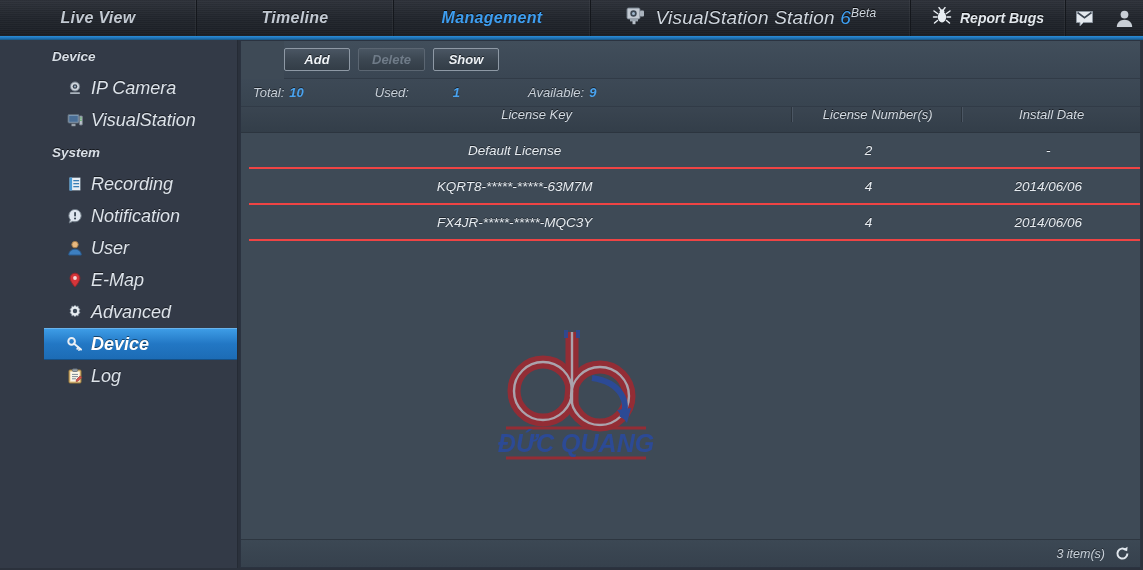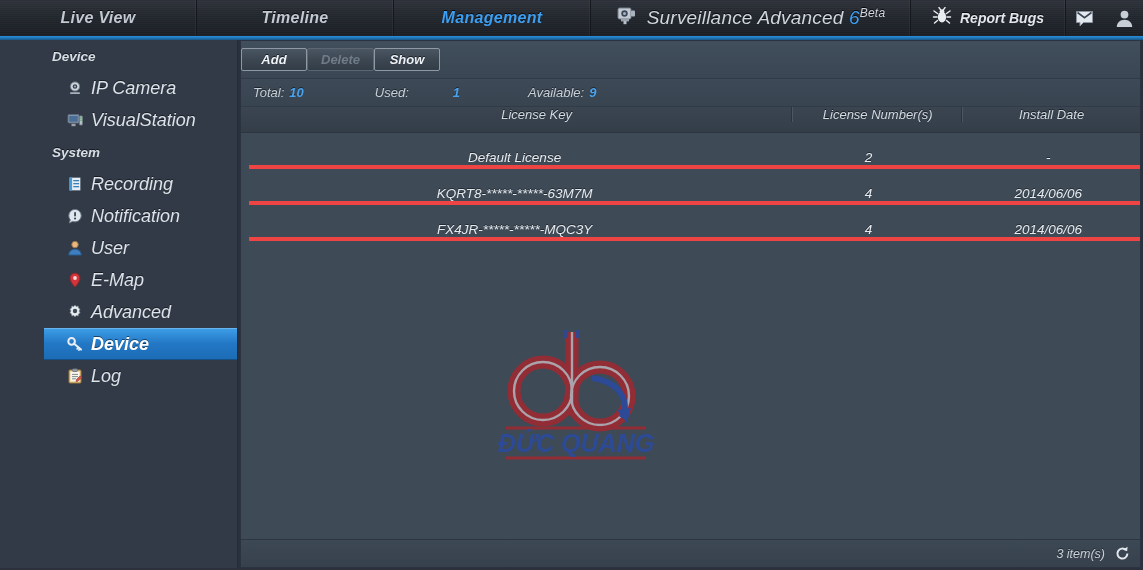--- a/index.html
+++ b/index.html
@@ -79,24 +79,25 @@
   }
   .side-item .ico { width: 17px; height: 17px; display: flex; align-items: center; justify-content: center; flex: 0 0 17px; }
 
   
   .main {
     position: absolute; left: 240px; top: 40px; width: 901px; height: 528px;
     background: #3e4a56; border: 1px solid #2b3views; border: 1px solid #2b3340;
     display: flex; flex-direction: column;
   }
   .toolbar {
-    height: 38px; flex: 0 0 38px; display: flex; align-items: center; 
+    height: 38px; flex: 0 0 38px; display: flex; align-items: center; gap: 8px;
     padding-left: 0;
     background: linear-gradient(180deg, #414e5b 0%, #3a4653 100%);
     border-bottom: 1px solid #313b47;
+    margin-left: 43px;
   }
   .btn {
     height: 23px; min-width: 66px; padding: 0 13px;
     display: inline-flex; align-items: center; justify-content: center;
     font-size: 13px; font-weight: bold; color: #eef2f6;
     background: linear-gradient(180deg, #4a5663 0%, #3c4752 48%, #333d47 100%);
     border: 1px solid #8e99a5; border-radius: 2px;
     text-shadow: 0 -1px 0 rgba(0,0,0,.6); cursor: pointer; user-select: none;
   }
   .btn.disabled { color: #6f7b88; border-color: #5b6672; cursor: default; text-shadow: none; }
@@ -126,22 +127,22 @@
     box-shadow: inset -1px 0 0 rgba(0,0,0,.22);
     cursor: pointer; user-select: none;
   }
   .th:last-child { border-right: none; box-shadow: none; }
   .col-key  { width: 536px; }
   .col-num  { width: 178px; }
   .col-date { width: 185px; }
 
   .tbody { flex: 1 1 auto; position: relative; overflow: hidden; }
   .trow {
-    height: 36px; display: flex; align-items: flex-end;
-    border-bottom: 4px solid #ef4444;
+    height: 36px; display: flex; align-items: center;
+    border-bottom: 2px solid #ef4444;
     margin-left: 8px;
   }
   .td {
     display: flex; align-items: center; justify-content: center;
     font-size: 13.5px; color: #e6ebf0; text-shadow: 0 -1px 0 rgba(0,0,0,.45);
   }
 
   
   .watermark {
     position: absolute; left: 255px; top: 185px;
@@ -185,21 +186,21 @@
         <svg width="22" height="20" viewBox="0 0 22 20">
           <rect x="2" y="2" width="13" height="11" rx="1.5" fill="#c3cad3" stroke="#6f7a86"></rect>
           <circle cx="8.5" cy="7.5" r="3.2" fill="#3d4753"></circle>
           <circle cx="8.5" cy="7.5" r="1.5" fill="#9fb6cc"></circle>
           <rect x="5" y="13" width="8" height="2.4" fill="#99a3ad"></rect>
           <rect x="7.5" y="15" width="3" height="3.2" fill="#b8c0c9"></rect>
           <rect x="15" y="4.5" width="4" height="6" rx="1" fill="#aab3bd"></rect>
         </svg>
       </span>
       <span class="brand-text">
-        <span>Surveillance Advanced</span>
+        <span>VisualStation Station</span>
         <span class="brand-ver">6</span><span class="brand-beta">Beta</span>
       </span>
     </div>
 
     <div class="report">
       <span class="ico">
         <svg width="20" height="18" viewBox="0 0 20 18">
           <ellipse cx="10" cy="10" rx="4.2" ry="5.4" fill="#e8edf2"></ellipse>
           <circle cx="10" cy="4.6" r="2.4" fill="#e8edf2"></circle>
           <g stroke="#e8edf2" stroke-width="1.5" stroke-linecap="round">

